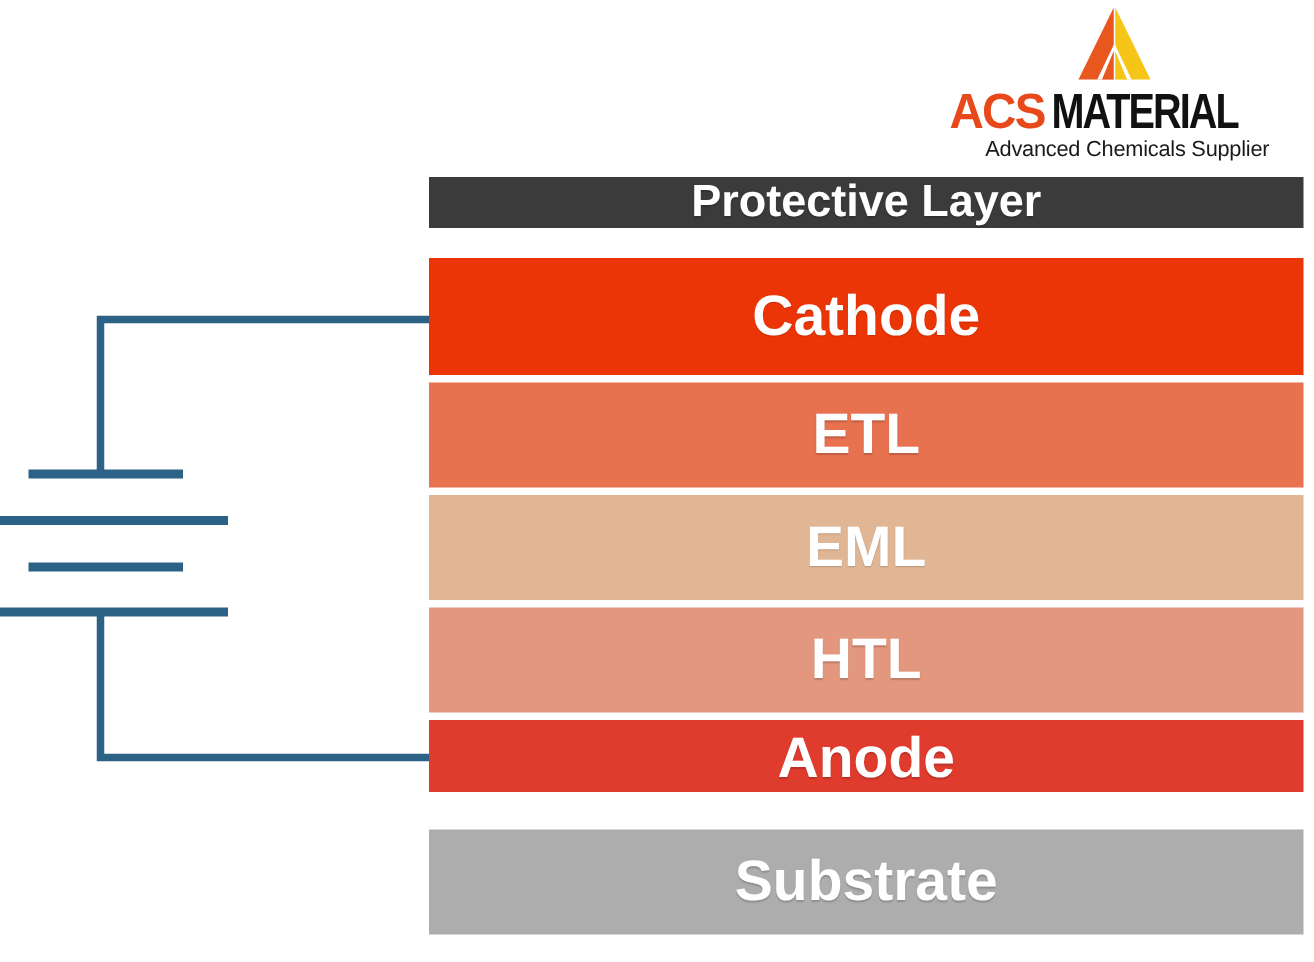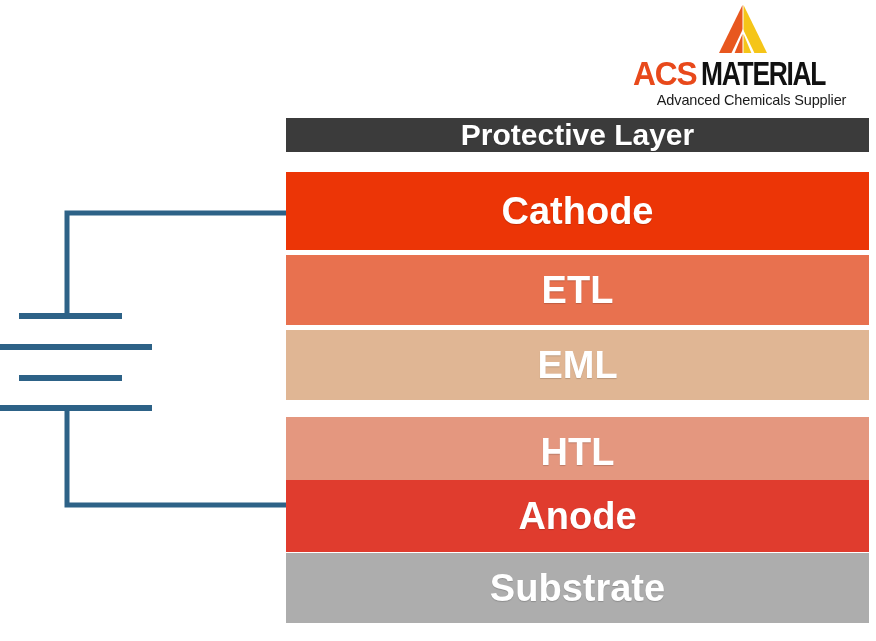--- a/index.html
+++ b/index.html
@@ -173,24 +173,24 @@
       </div>
       <div class="layer" style="top: 55px; height: 78px; background: rgb(236, 53, 6); font-size: 38px;">
         <span class="layer-label">Cathode</span>
       </div>
       <div class="layer" style="top: 213px; height: 70px; background: rgb(224, 182, 148); font-size: 38px;">
         <span class="layer-label">EML</span>
       </div>
       <div class="layer" style="top: 138px; height: 70px; background: rgb(232, 113, 79); font-size: 38px;">
         <span class="layer-label">ETL</span>
       </div>
-      <div class="layer" style="top: 288px; height: 70px; background: rgb(228, 151, 127); font-size: 38px; margin-top: 12px;">
+      <div class="layer" style="top: 288px; height: 70px; background: rgb(228, 151, 127); font-size: 38px;">
         <span class="layer-label">HTL</span>
       </div>
-      <div class="layer" style="top: 363px; height: 72px; background: rgb(224, 60, 46); font-size: 38px;">
+      <div class="layer" style="top: 363px; height: 48px; background: rgb(224, 60, 46); font-size: 38px; align-items: flex-end;">
         <span class="layer-label">Anode</span>
       </div>
       <div class="layer" style="top: 436px; height: 70px; background: rgb(173, 173, 173); font-size: 38px; justify-content: center;">
         <span class="layer-label">Substrate</span>
       </div>
     </div>
 
 </div>
 
 </body></html>

